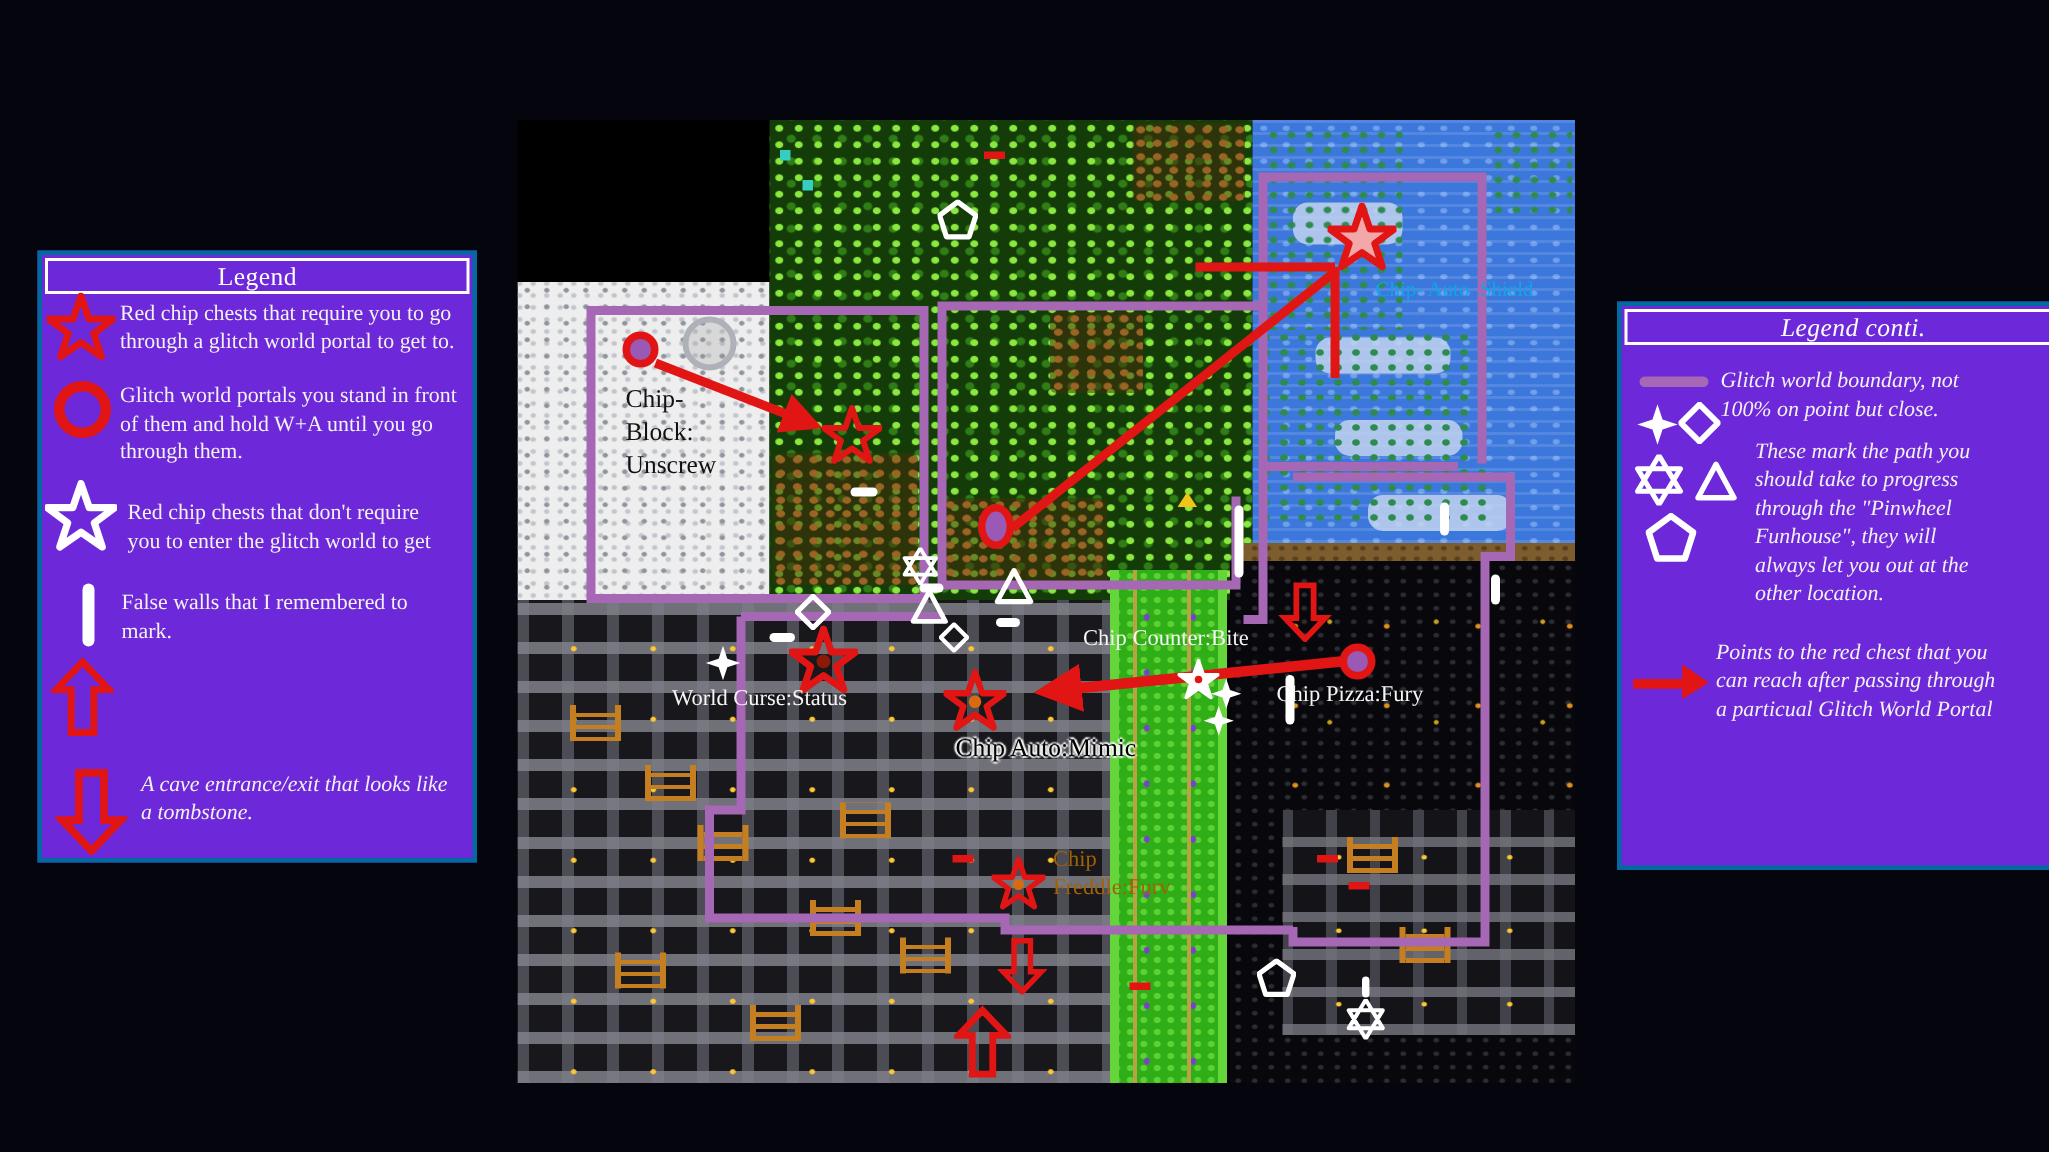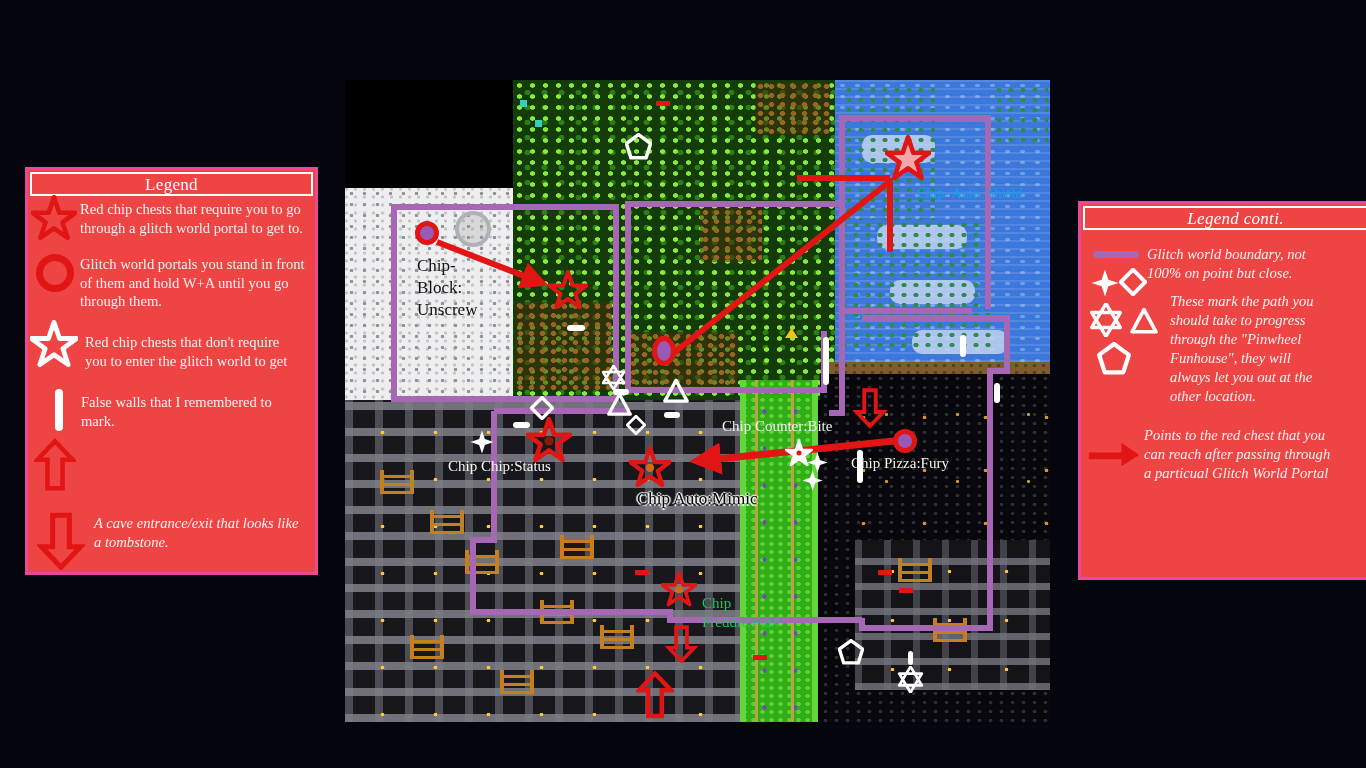--- a/index.html
+++ b/index.html
@@ -1,20 +1,20 @@
 <!DOCTYPE html>
 <html><head>
 <meta charset="utf-8">
 <style>
   html,body{margin:0;padding:0;background:#05050e;width:1366px;height:768px;overflow:hidden;}
   *{box-sizing:border-box;}
   .canvas{position:absolute;left:0;top:0;width:1366px;height:768px;background:#05050e;font-family:"Liberation Serif",serif;}
 
   
-  .legend{position:absolute;background:#ef4444;border:3px solid #ec4899;color:#fff;}
+  .legend{position:absolute;background:#6d28d9;border:3px solid #0369a1;color:#fff;}
   .legend-title-box{margin:2px;border:2px solid #fff;height:24px;line-height:22px;text-align:center;
     font-size:17px;letter-spacing:.3px;}
   .legend-left{left:25px;top:167px;width:293px;height:408px;}
   .legend-right{left:1078px;top:201px;width:315px;height:379px;font-style:italic;}
   .litem-text{position:absolute;font-size:14.6px;line-height:18.6px;white-space:pre-line;color:#f2f2f2;}
   .licon{position:absolute;}
   
   .l1i{left:3px;top:25px;width:46px;height:46px;}   .l1t{left:52px;top:30px;width:240px;}
   .l2i{left:8px;top:84px;width:38px;height:38px;}   .l2t{left:52px;top:85px;width:240px;}
   .l3i{left:2px;top:150px;width:48px;height:48px;}  .l3t{left:57px;top:163px;width:235px;}
@@ -348,19 +348,19 @@
           </svg>
         </div>
       </div>
     <div id="labels">
         <div class="map-label" style="left: 552px; top: 103px; color: #0ea5e9; font-size: 14px; line-height: 21px; margin-left: 20px;">Chip- Auto  Shield</div>
         <div class="map-label" style="left: 72px; top: 175px; color: rgb(17, 17, 17); font-size: 17px; line-height: 22px;">Chip-
 Block:
 Unscrew</div>
         <div class="map-label" style="left: 377px; top: 337px; color: rgb(245, 245, 245); font-size: 15px; line-height: 19px;">Chip Counter:Bite</div>
         <div class="map-label" style="left: 486px; top: 374px; color: rgb(245, 245, 245); font-size: 15px; line-height: 19px; margin-left: 20px;">Chip Pizza:Fury</div>
-        <div class="map-label" style="left: 103px; top: 377px; color: rgb(245, 245, 245); font-size: 15px; line-height: 19px;">Chip Chip:Status</div>
+        <div class="map-label" style="left: 103px; top: 377px; color: rgb(245, 245, 245); font-size: 15px; line-height: 19px;">World Curse:Status</div>
         <div class="map-label" style="left: 292px; top: 408px; color: rgb(0, 0, 0); font-size: 17px; line-height: 21px; text-shadow: rgb(255, 255, 255) -1.5px 0px 1px, rgb(255, 255, 255) 1.5px 0px 1px, rgb(255, 255, 255) 0px -1.5px 1px, rgb(255, 255, 255) 0px 1.5px 1px;">Chip Auto:Mimic</div>
-        <div class="map-label" style="left: 357px; top: 514px; color: #22c55e; font-size: 15px; line-height: 19px;">Chip
+        <div class="map-label" style="left: 357px; top: 484px; color: #a16207; font-size: 15px; line-height: 19px;">Chip
 Freddle:Furv</div>
       </div>
   </div>
 </div>
 
 </body></html>

